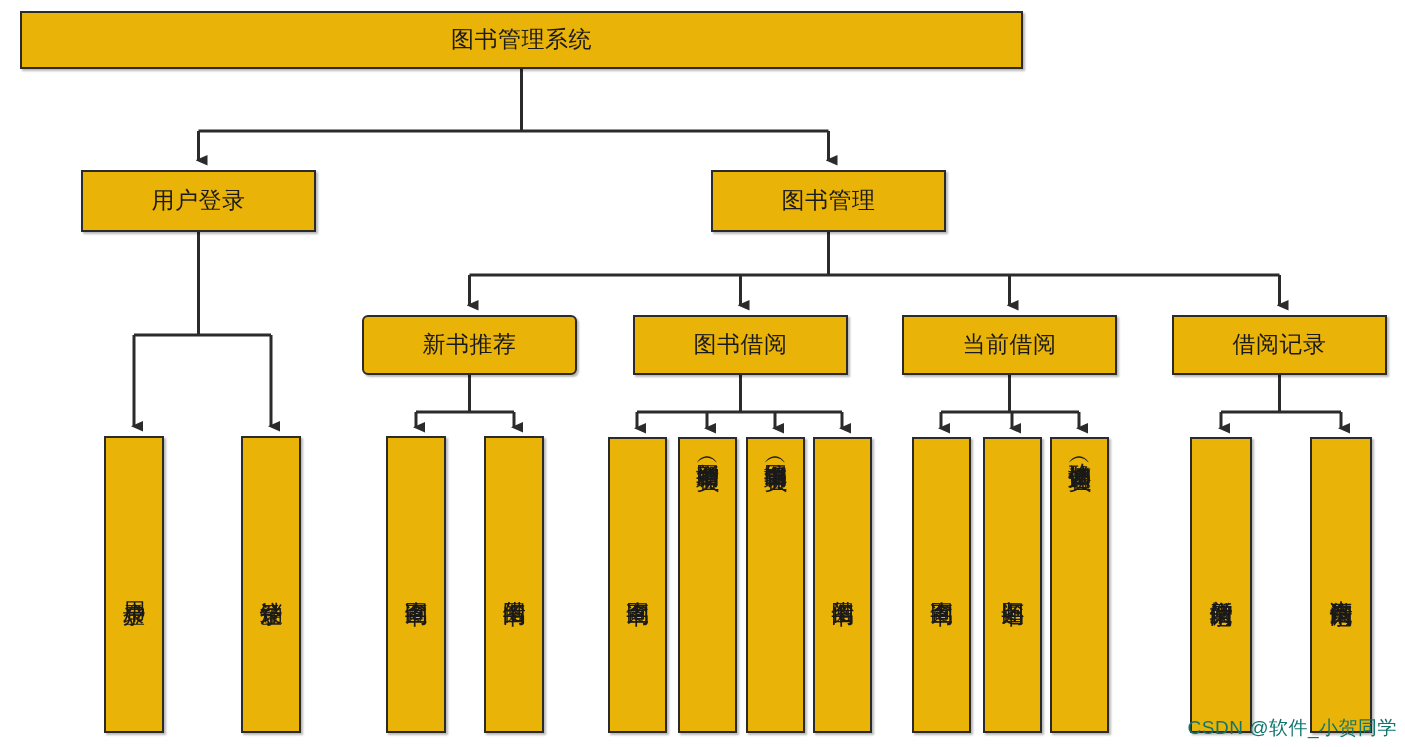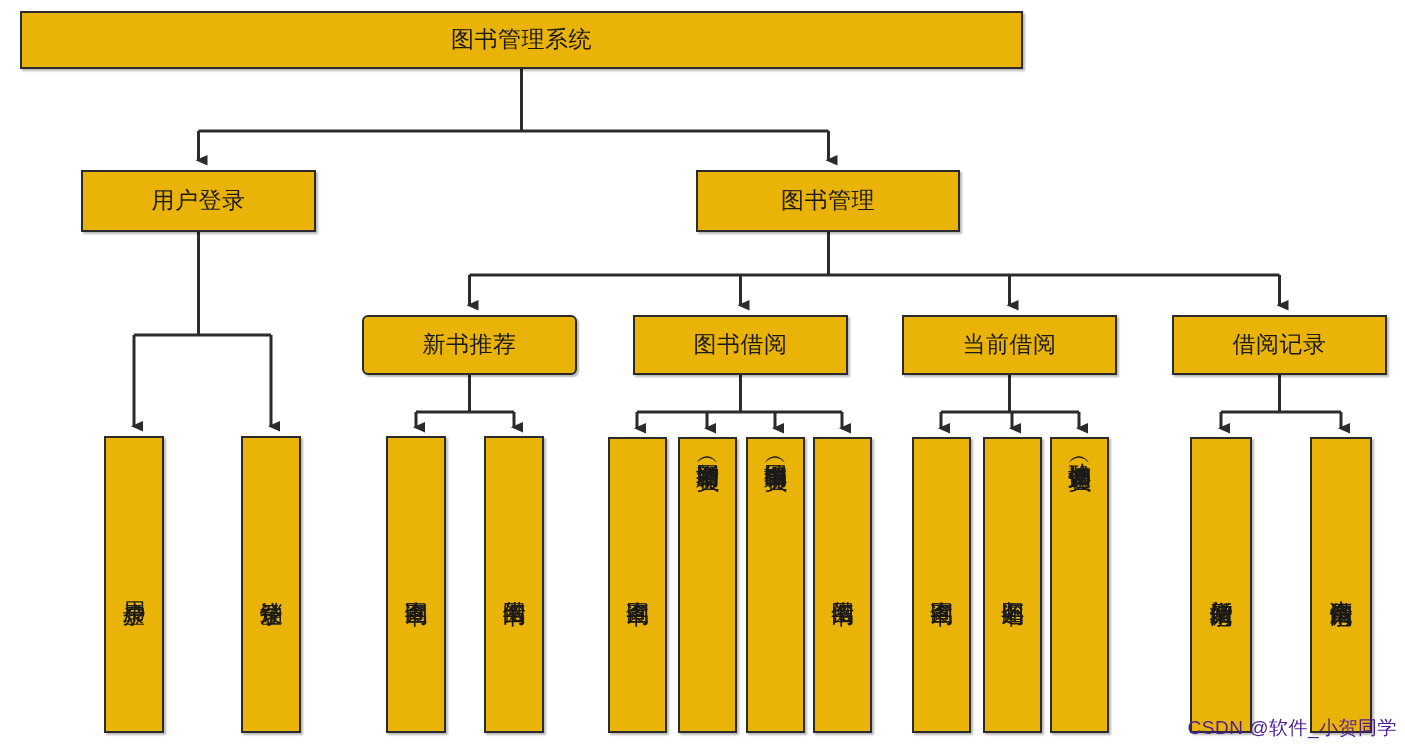--- a/index.html
+++ b/index.html
@@ -57,21 +57,21 @@
   }
   .leaf-box.centered {
     align-items: center;
     padding-top: 0;
   }
   #watermark {
     position: absolute;
     right: 8px;
     bottom: 6px;
     font-size: 19px;
-    color: #4c1d95;
+    color: #0f766e;
     white-space: nowrap;
     letter-spacing: 0.5px;
   }
 </style>
 </head>
 <body>
 
 <div id="stage">
 
   <svg id="diagram-svg" viewBox="0 0 1405 747" xmlns="http://www.w3.org/2000/svg">
@@ -140,21 +140,21 @@
     </g>
   </svg>
 
   <div class="node-box" id="node-root" style="left: 20px; top: 11px; width: 1003px; height: 58px;">
     <span class="node-label-h">图书管理系统</span>
   </div>
 
   <div class="node-box" id="node-l2-0" style="left: 81px; top: 170px; width: 235px; height: 62px;">
     <span class="node-label-h">用户登录</span>
   </div>
-  <div class="node-box" id="node-l2-1" style="left: 696px; top: 170px; width: 264px; height: 62px;">
+  <div class="node-box" id="node-l2-1" style="left: 711px; top: 170px; width: 235px; height: 62px;">
     <span class="node-label-h">图书管理</span>
   </div>
 
   <div class="node-box" id="node-l3-0" style="left: 362px; top: 315px; width: 215px; height: 60px; border-radius: 6px;">
     <span class="node-label-h">新书推荐</span>
   </div>
   <div class="node-box" id="node-l3-1" style="left: 633px; top: 315px; width: 215px; height: 60px; text-align: center;">
     <span class="node-label-h">图书借阅</span>
   </div>
   <div class="node-box" id="node-l3-3" style="left: 1172px; top: 315px; width: 215px; height: 60px;">

